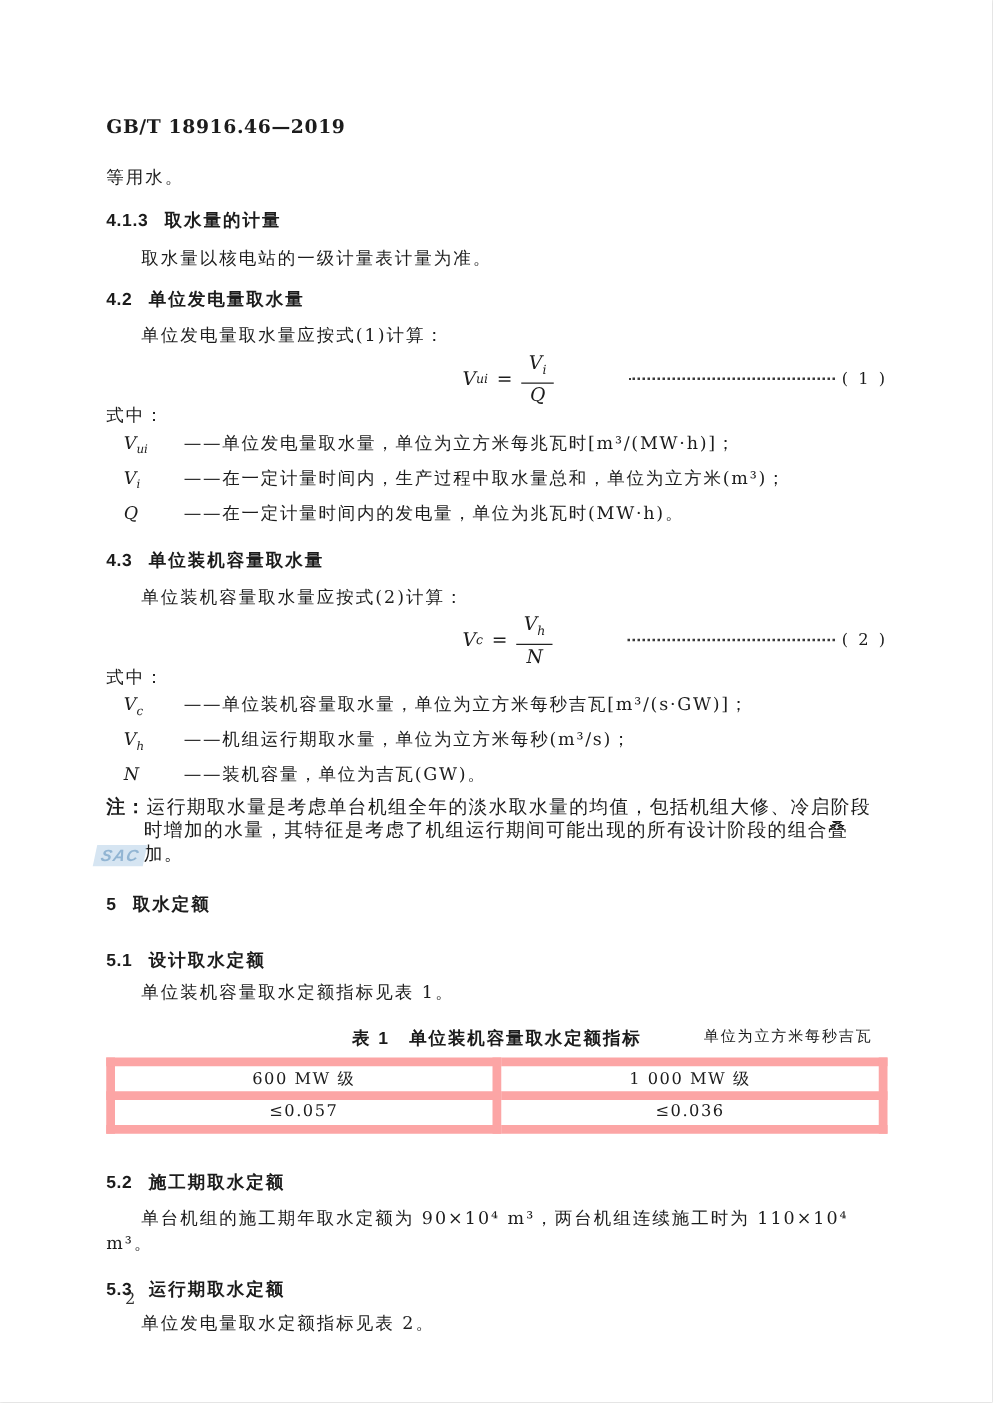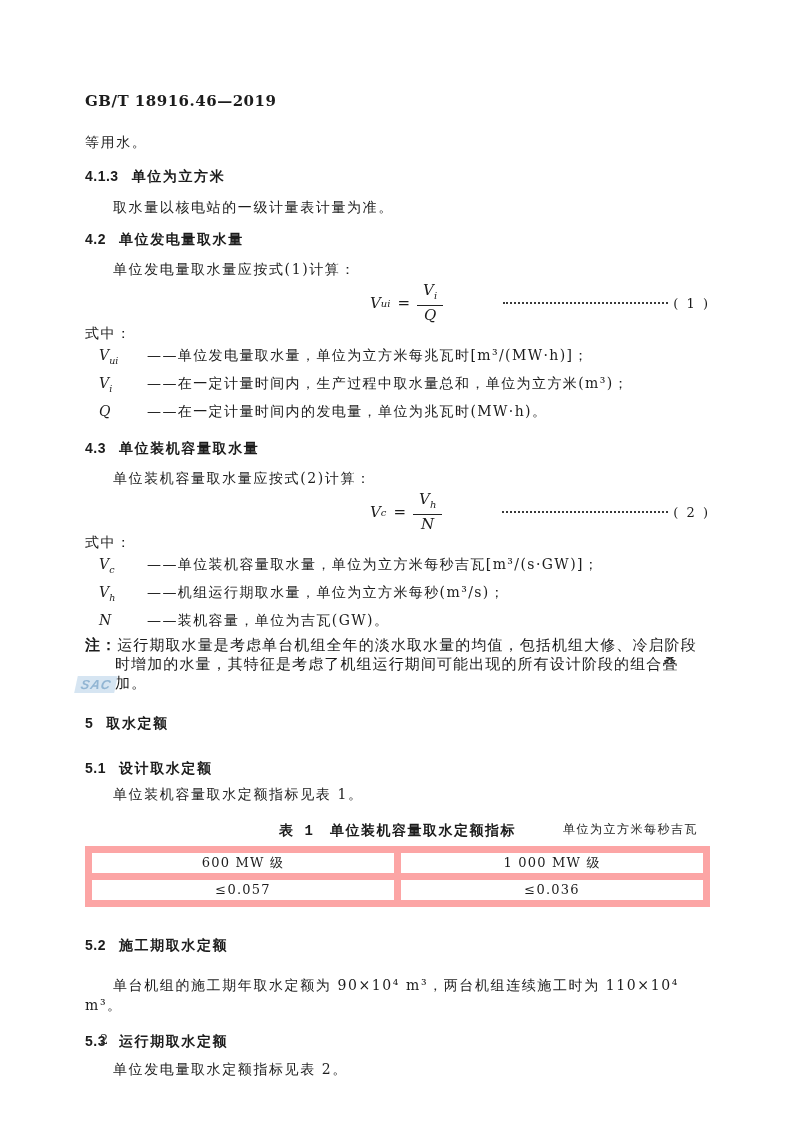--- a/index.html
+++ b/index.html
@@ -51,50 +51,50 @@
   .h-5  { margin-top:20px; }
   .h-51 { margin-top:25px; }
   .p-51 { margin-top:6px; }
 
   .sac-mark { position:absolute; left:76px; top:676px;
     font-family:"Liberation Sans",sans-serif; font-style:italic; font-weight:bold;
     font-size:13px; color:#7fa9cc; background:#cfe1f0; padding:1px 5px;
     transform:skewX(-12deg); letter-spacing:1px; opacity:.85; }
 
   .caption-row { margin-top:16px; position:relative; text-align:center; height:20px; }
-  .table-caption { font-family:Liberation Mono, monospace; font-weight:bold;
+  .table-caption { font-family:Liberation Sans, sans-serif; font-weight:bold;
                    font-size:14px; letter-spacing:1.5px; }
   .unit-note { position:absolute; right:12px; bottom:2px; font-size:12px;
                letter-spacing:1.5px; font-weight:normal;
                font-family:Liberation Mono, monospace; }
 
   table.quota { margin-top:6px; width:100%; border-collapse:collapse;
                 border:2px solid #2b2b2b; }
   table.quota td { border:7px solid #fca5a5; width:50%; height:27px;
                    text-align:center; vertical-align:middle;
                    font-size:13px; letter-spacing:1.2px; }
 
   .h-52 { margin-top:28px; }
-  .p-52 { margin-top:20px; }
+  .p-52 { margin-top:10px; }
   .h-53 { margin-top:16px; }
   .p-53 { margin-top:8px; }
 
   .page-number { position:absolute; left:100px; top:1032px; font-size:13px; color:#333; }
 </style>
 </head>
 <body>
 
 <div class="page">
 
   <div class="doc-header">GB/T 18916.46—2019</div>
 
   <div class="body-text intro">等用水。</div>
 
   <div class="heading h-413">
-    <span class="h-num">4.1.3</span><span>单位为立方米</span>
+    <span class="h-num">4.1.3</span><span>取水量的计量</span>
   </div>
   <div class="body-text para p-413">取水量以核电站的一级计量表计量为准。</div>
 
   <div class="heading h-42">
     <span class="h-num">4.2</span><span>单位发电量取水量</span>
   </div>
   <div class="body-text para p-lead">单位发电量取水量应按式(1)计算：</div>
 
   <div class="formula-row">
     <span class="f-spacer"></span>

